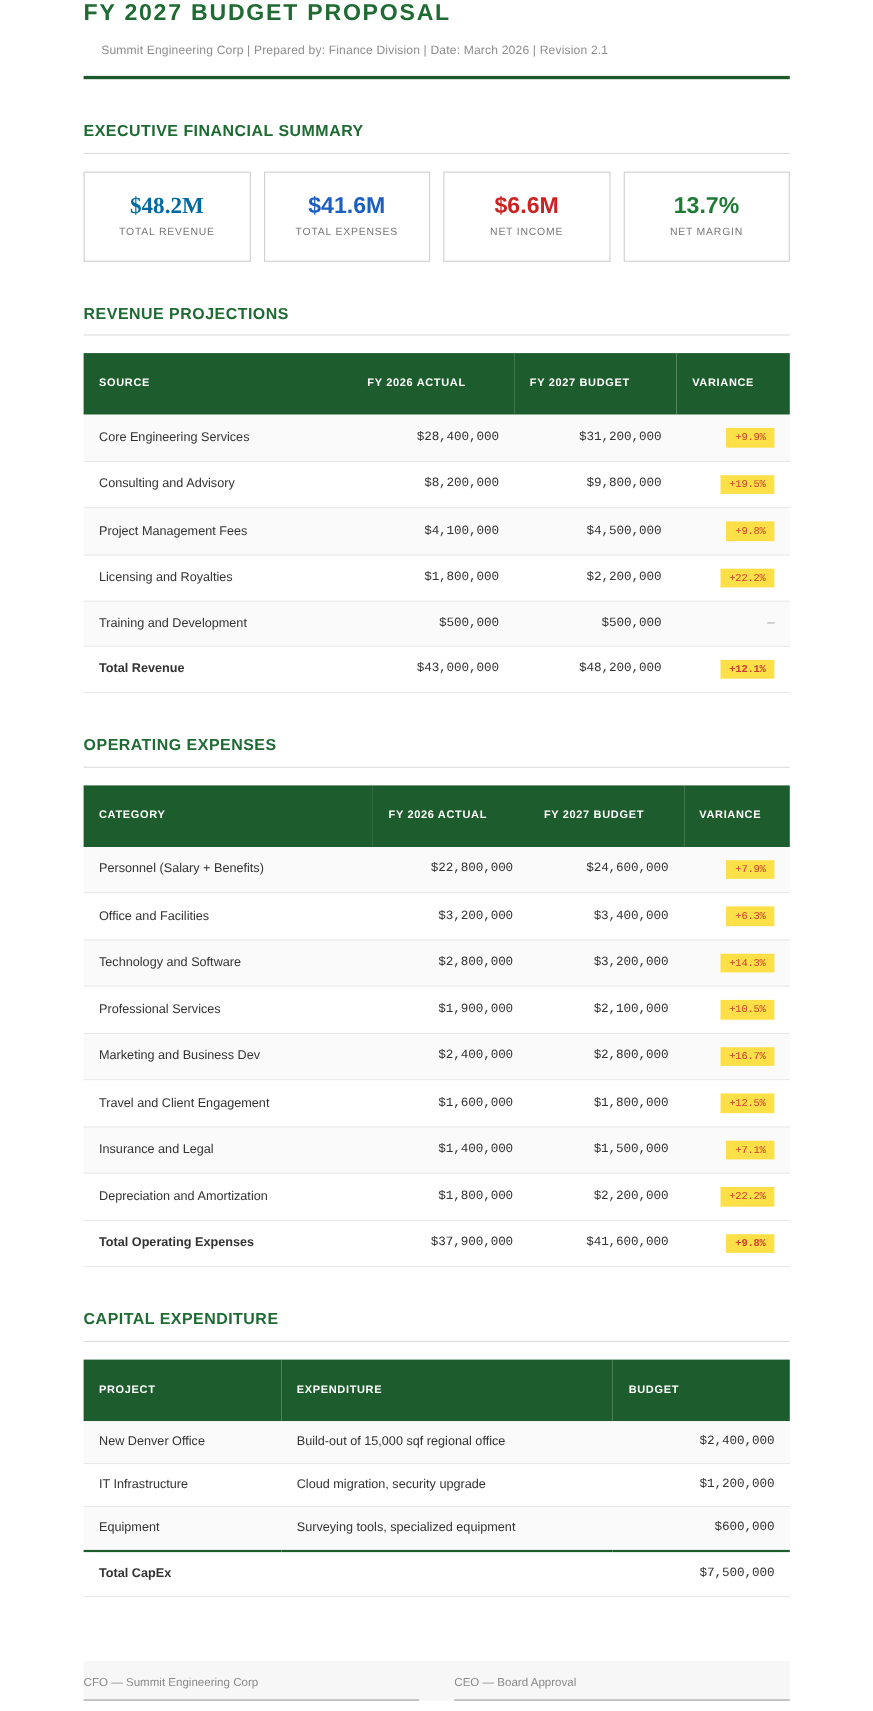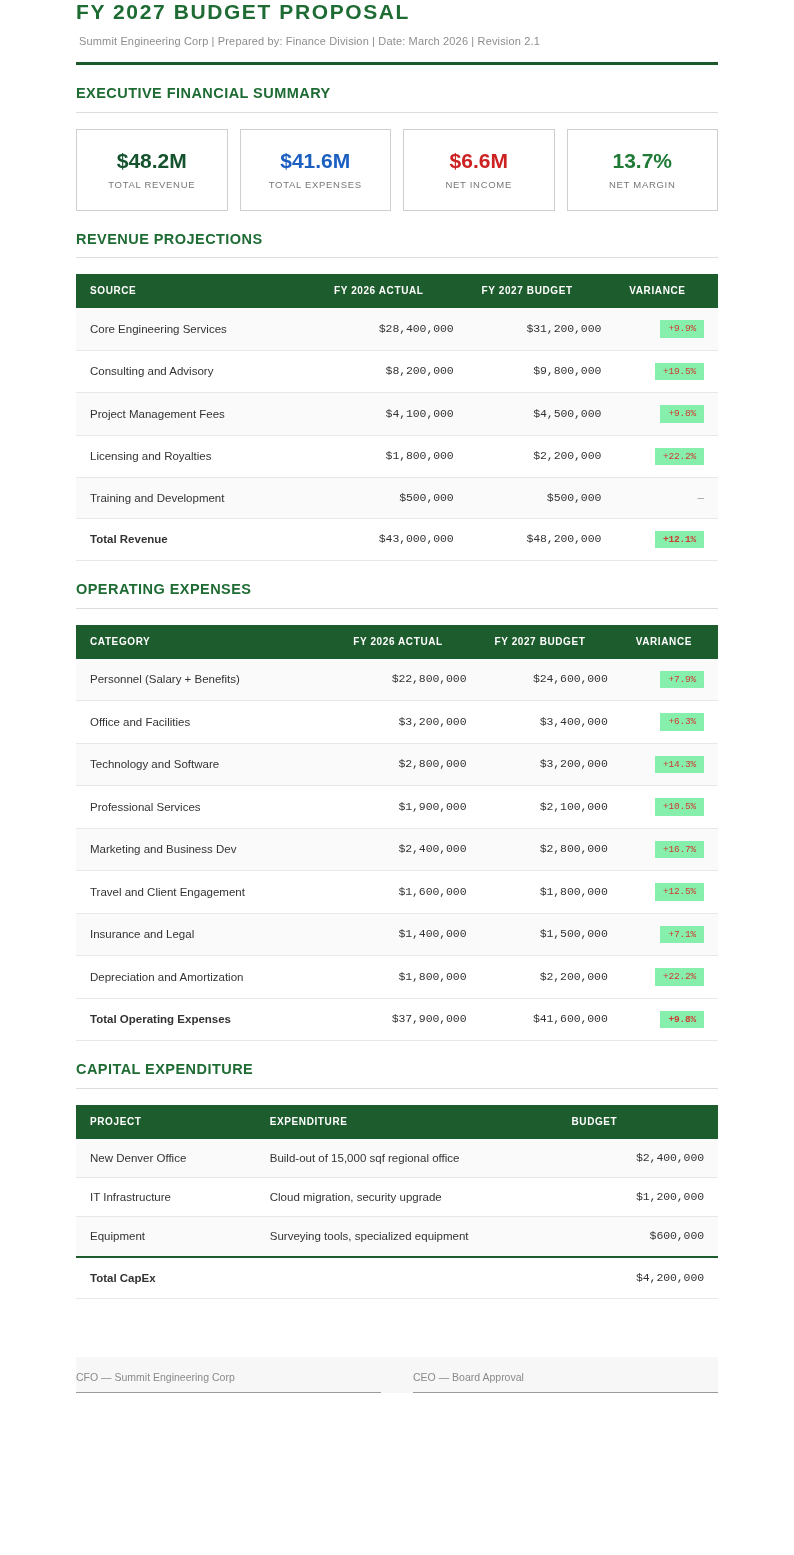--- a/index.html
+++ b/index.html
@@ -32,34 +32,34 @@
     font-weight: bold;
     color: #1e6b33;
     letter-spacing: 1.6px;
     margin: 0 0 11px 0;
     line-height: 1.1;
   }
   .doc-meta {
     font-size: 11px;
     color: #8d8d8d;
     letter-spacing: 0.15px;
-    margin: 3px;
+    margin: 16px;
     line-height: 1.3;
   }
   .title-rule {
     margin-top: 14px;
     border-top: 3px solid #1c5a2b;
     height: 0;
     font-size: 0;
     line-height: 0;
   }
 
   
   .section {
-    margin-top: 20px;
+    margin-top: 40px;
   }
   .section-title {
     font-size: 14.5px;
     font-weight: bold;
     color: #1e6b33;
     letter-spacing: 0.45px;
     margin: 0 0 9px 0;
     line-height: 1.2;
   }
   .section-rule {
@@ -105,21 +105,21 @@
     border-collapse: collapse;
     margin-top: 16px;
     table-layout: fixed;
   }
   table.fin thead th {
     background: #1d5c2c;
     color: #ffffff;
     font-size: 10px;
     font-weight: bold;
     letter-spacing: 0.6px;
-    padding: 11px 14px;
+    padding: 22px 14px;
     text-align: left;
     line-height: 1.2;
     white-space: nowrap;
   }
   table.fin tbody td {
     font-size: 11.5px;
     color: #333333;
     padding: 12px 14px;
     border-bottom: 1px solid #e8e8e8;
     line-height: 1.25;
@@ -152,21 +152,21 @@
   tr.total-row.capex-total td {
     border-top: 2px solid #1d5c2c;
     padding-top: 13px;
     padding-bottom: 13px;
   }
 
   
   .var-cell { text-align: right; }
   .badge {
     display: inline-block;
-    background: #86efac;
+    background: #fde047;
     color: #cf3b33;
     font-family: "Liberation Mono", "DejaVu Sans Mono", monospace;
     font-size: 9.5px;
     padding: 4px 8px;
     letter-spacing: -0.2px;
     line-height: 1;
     white-space: nowrap;
   }
   .dash {
     color: #999999;
@@ -215,21 +215,21 @@
       <p class="doc-meta">Summit Engineering Corp  |  Prepared by: Finance Division  |  Date: March 2026  |  Revision 2.1</p>
       <div class="title-rule"></div>
     </div>
 
     <div class="section">
       <h2 class="section-title">EXECUTIVE FINANCIAL SUMMARY</h2>
       <div class="section-rule"></div>
 
       <div class="kpi-row">
         <div class="kpi-card">
-          <div class="kpi-value" style="color: #14532d;">$48.2M</div>
+          <div class="kpi-value" style="color: #0369a1; font-family: Liberation Serif, serif;">$48.2M</div>
           <div class="kpi-label">TOTAL REVENUE</div>
         </div>
         <div class="kpi-card">
           <div class="kpi-value" style="color: rgb(27, 95, 193);">$41.6M</div>
           <div class="kpi-label">TOTAL EXPENSES</div>
         </div>
         <div class="kpi-card">
           <div class="kpi-value" style="color: rgb(204, 34, 34);">$6.6M</div>
           <div class="kpi-label">NET INCOME</div>
         </div>
@@ -407,21 +407,21 @@
             <td class="num">$1,200,000</td>
           </tr>
           <tr>
             <td>Equipment</td>
             <td>Surveying tools, specialized equipment</td>
             <td class="num">$600,000</td>
           </tr>
           <tr class="total-row capex-total">
             <td>Total CapEx</td>
             <td></td>
-            <td class="num">$4,200,000</td>
+            <td class="num">$7,500,000</td>
           </tr>
         </tbody>
       </table>
     </div>
 
 
     <div class="sig-block">
       <div class="sig-pad-top"></div>
       <div class="sig-grid">
         <div class="sig-col">

